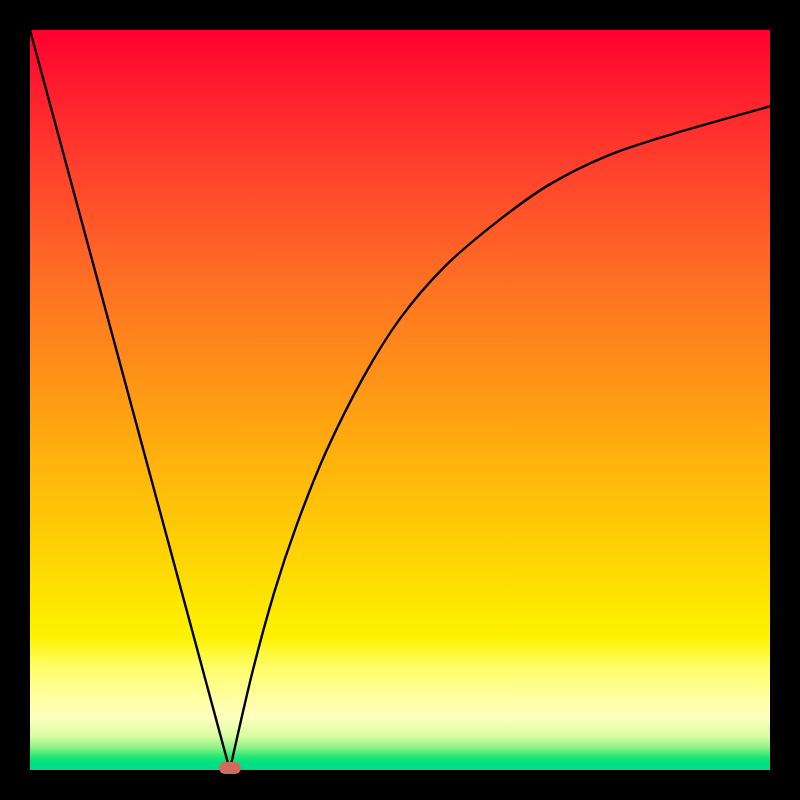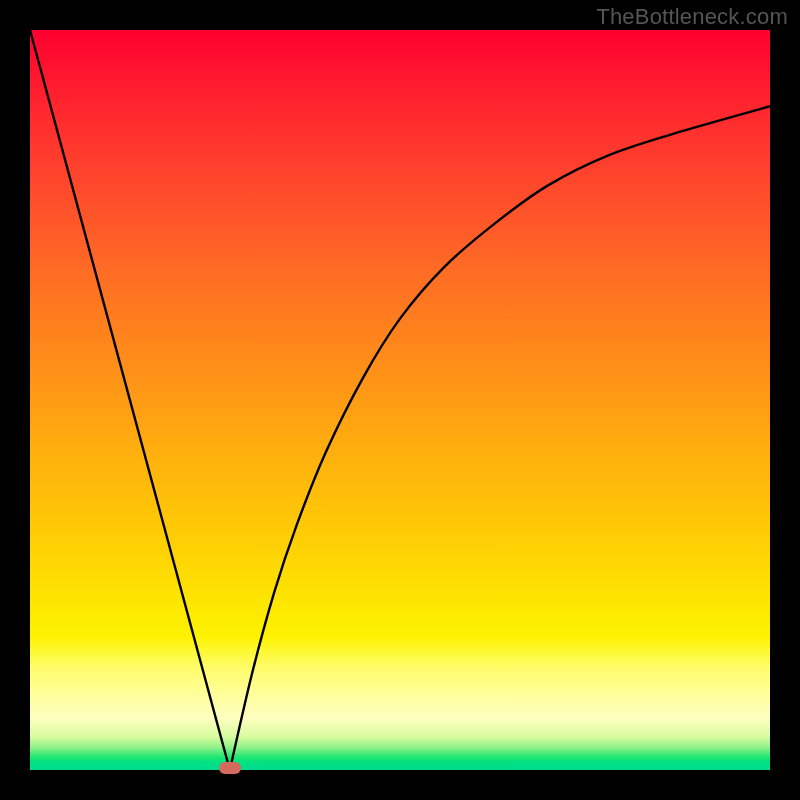--- a/index.html
+++ b/index.html
@@ -77,21 +77,20 @@
     top: 0;
     width: 100%;
     height: 100%;
     z-index: 5;
   }
 </style>
 </head>
 <body>
 
 <div class="frame">
-  <div class="watermark">TheBottleneck.com</div>
 
   <div class="plot">
     <div class="gradient-bg"></div>
 
     <svg class="curve" viewBox="0 0 740 740" preserveAspectRatio="none">
       <path d="M0.00 0.00 L199.80 740.00" fill="none" stroke="#000" stroke-width="2.4" id="path-left"></path>
       <path d="M 199.80 740.00 C 203.50 723.97, 214.60 673.40, 222.00 643.80 C 229.40 614.20, 236.80 587.07, 244.20 562.40 C 251.60 537.73, 257.77 519.23, 266.40 495.80 C 275.03 472.37, 284.90 446.47, 296.00 421.80 C 307.10 397.13, 320.67 370.00, 333.00 347.80 C 345.33 325.60, 356.43 307.10, 370.00 288.60 C 383.57 270.10, 398.37 252.83, 414.40 236.80 C 430.43 220.77, 448.93 205.97, 466.20 192.40 C 483.47 178.83, 499.50 166.50, 518.00 155.40 C 536.50 144.30, 556.23 134.43, 577.20 125.80 C 598.17 117.17, 616.67 111.86, 643.80 103.60 C 670.93 95.34, 723.97 80.78, 740.00 76.22" fill="none" stroke="#000" stroke-width="2.4" id="path-right"></path>
     </svg>
 
     <div class="marker" id="marker" style="left: 199.8px; top: 737.78px; background: rgb(212, 106, 94);"></div>

